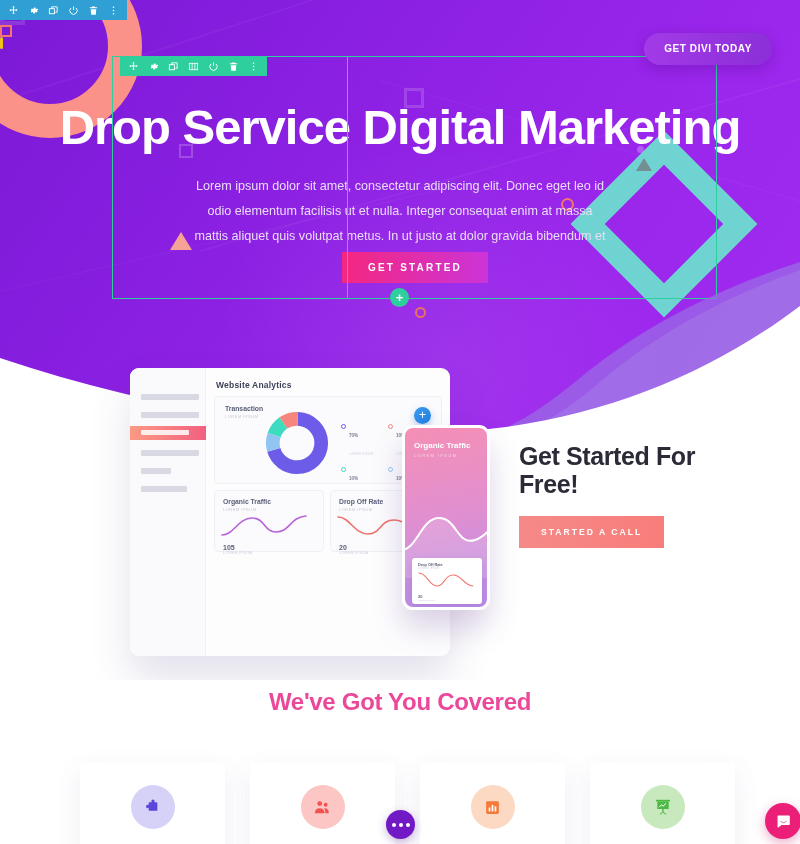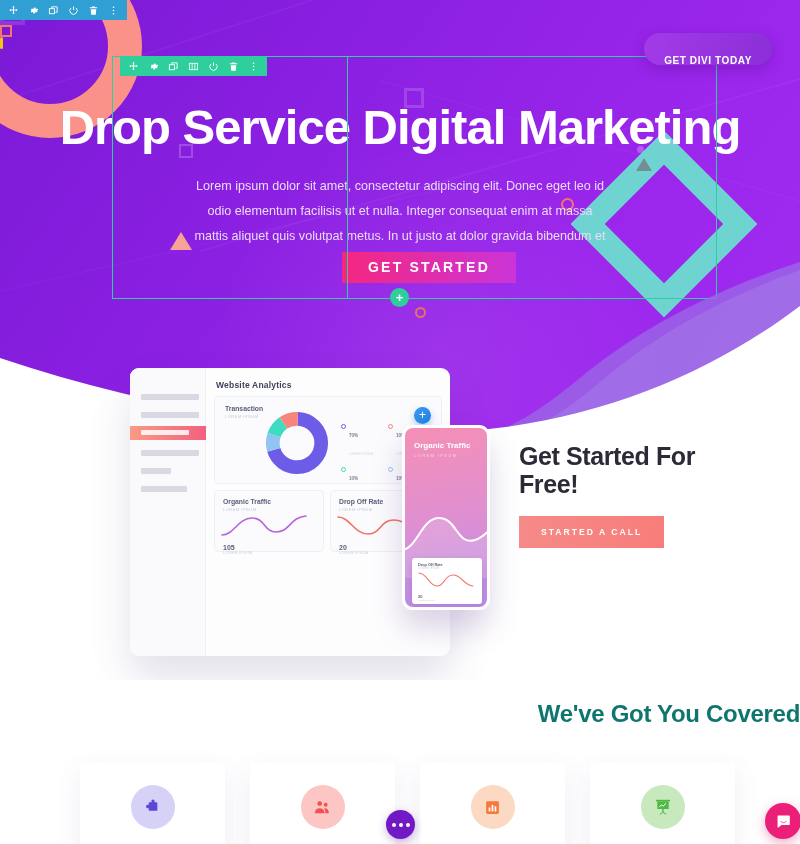--- a/index.html
+++ b/index.html
@@ -91,21 +91,21 @@
   }
   .divi-bar.blue { left:0; top:0; background:#2f9fd4; height:20px; }
   .divi-bar.green { left:120px; top:56px; background:#2ecf9d; height:20px; }
   .divi-bar svg { display:block; }
 
   
   .nav-cta {
     position:absolute; right:28px; top:33px;
     background:linear-gradient(100deg,#a33ae8,#8b2fd8);
     color:#fff; border:none; border-radius:18px;
-    padding:12px 20px; height:32px; line-height:32px;
+    padding:0 20px; height:32px; line-height:32px;
     font-size:10px; font-weight:bold; letter-spacing:.6px;
     box-shadow:0 4px 14px rgba(60,0,110,.25);
     cursor:pointer;
   }
 
   
   .eyebrow {
     position:absolute; left:0; right:0; top:74px; text-align:center;
     color:#fff; font-size:12px; font-weight:bold; letter-spacing:4.6px;
   }
@@ -116,21 +116,21 @@
   }
   .hero-para {
     position:absolute; left:190px; width:420px; top:174px; text-align:center;
     color:#eadcf7; font-size:12.6px; line-height:25px;
   }
   .hero-btn {
     position:absolute; left:342px; top:252px;
     background:linear-gradient(95deg,#f5277f,#cb34d9);
     color:#fff; border:none;
     padding:0 26px; height:31px; line-height:31px;
-    font-size:14px; font-weight:bold; letter-spacing:2.2px;
+    font-size:10px; font-weight:bold; letter-spacing:2.2px;
     cursor:pointer;
   }
 
   
   .wave-wrap { position:absolute; left:0; bottom:-2px; width:800px; height:180px; }
 
   
   .sec2 { position:absolute; left:0; top:440px; width:800px; height:240px; }
 
   .device {
@@ -206,22 +206,22 @@
   .btn-call {
     margin-top:18px; display:inline-block;
     background:linear-gradient(100deg,#f58a88,#f87d7a);
     color:#fff; border:none; padding:0 22px; height:32px; line-height:32px;
     font-size:8.6px; font-weight:bold; letter-spacing:2px; cursor:pointer;
   }
 
   
   .sec3 { position:absolute; left:0; top:680px; width:800px; height:164px; background:#fff; }
   .h2-cov {
-    position:absolute; left:0; right:0; top:20px; text-align:right;
-    font-size:24px; font-weight:bold; color:#0f766e; letter-spacing:-.3px;
+    position:absolute; left:0; right:0; top:8px; text-align:center;
+    font-size:24px; font-weight:bold; color:#ec4899; letter-spacing:-.3px;
   }
   .cards-row { position:absolute; left:80px; top:83px; display:flex; gap:25px; }
   .fcard {
     width:145px; height:120px; background:#fff; border-radius:4px;
     box-shadow:0 8px 26px rgba(100,90,160,.10);
     display:flex; flex-direction:column; align-items:center; padding-top:22px;
   }
   .ficon { width:44px; height:44px; border-radius:50%; display:flex; align-items:center; justify-content:center; }
 
   .dots-btn {

